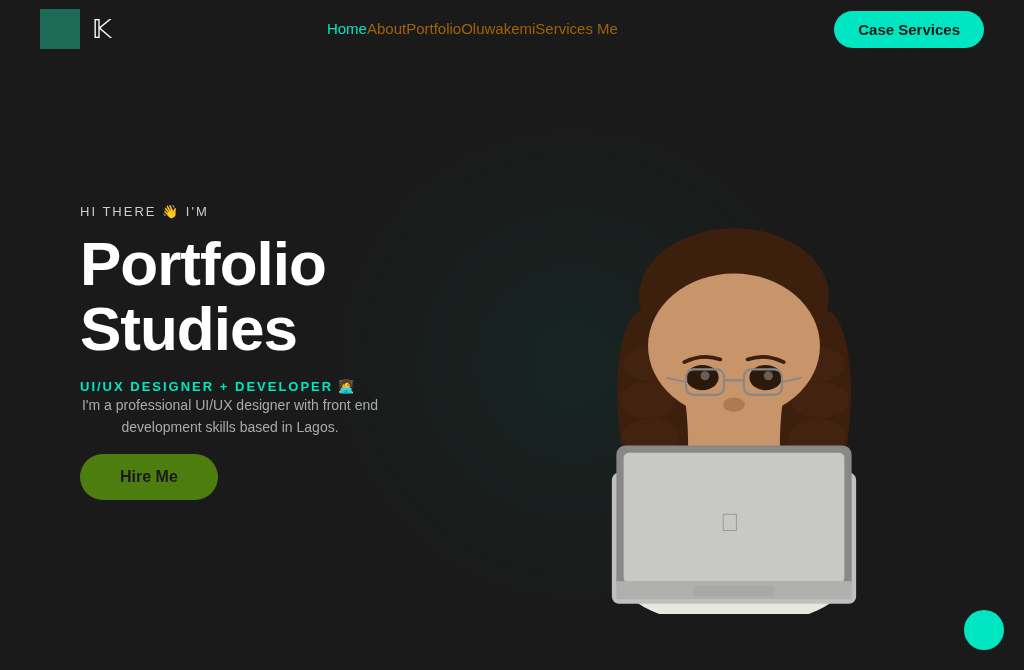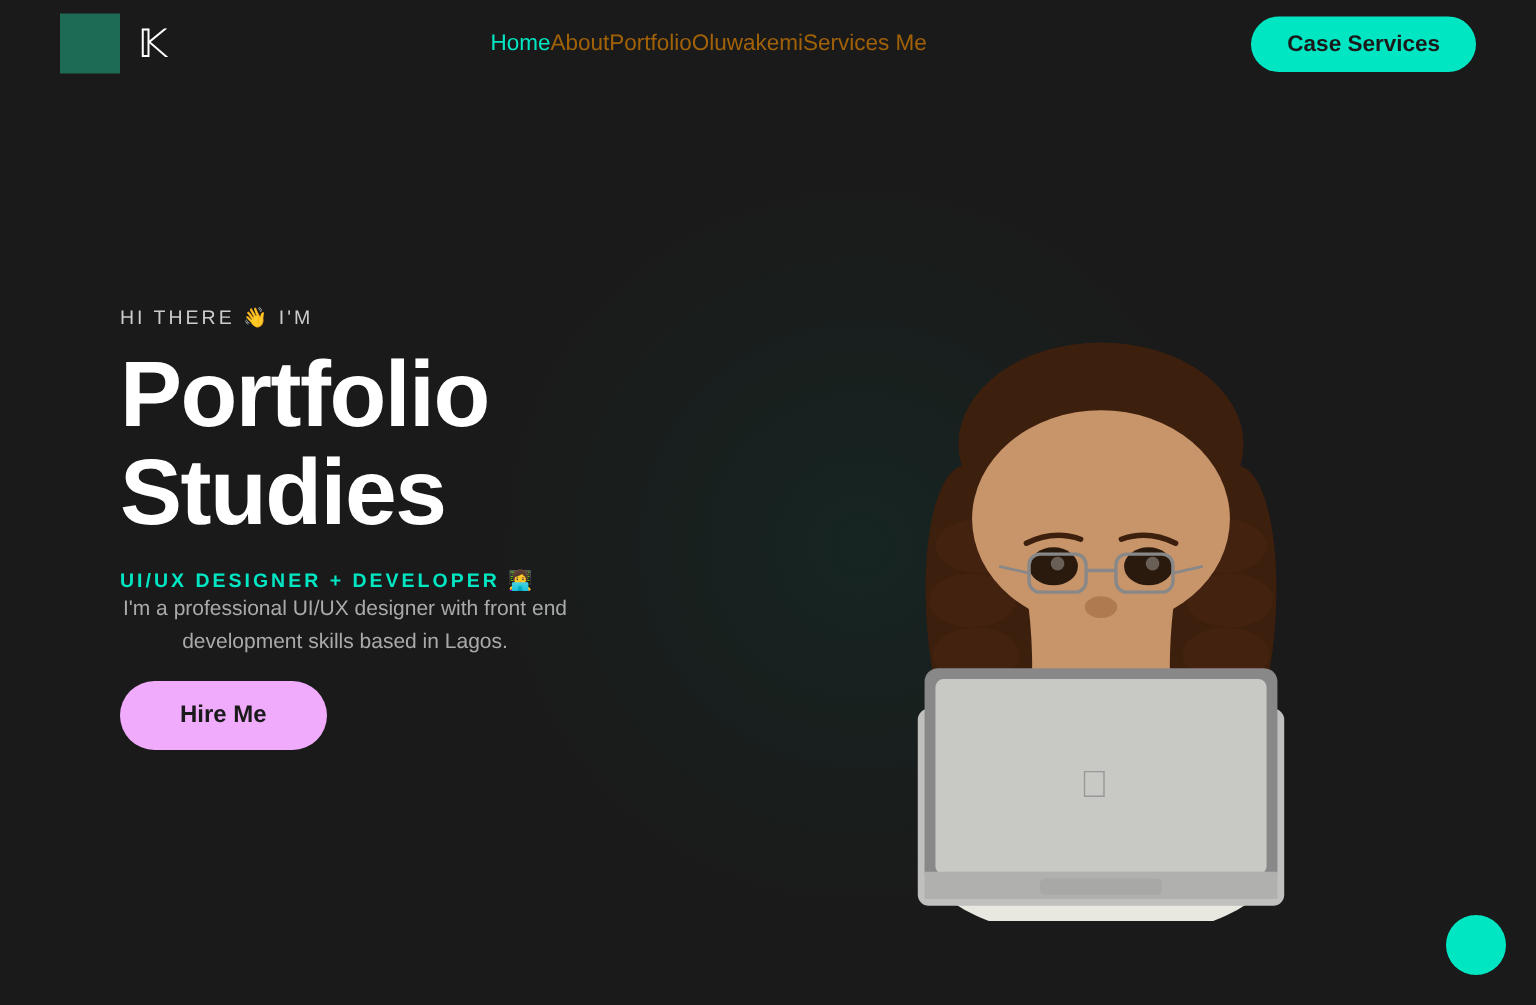--- a/index.html
+++ b/index.html
@@ -127,21 +127,21 @@
     .hero-description {
       font-size: 14px;
       color: #aaaaaa;
       line-height: 1.6;
       margin-bottom: 16px;
       max-width: 300px;
       text-align: center;
     }
 
     .hire-me-btn {
-      background-color: #f0abfc;
+      background-color: #4d7c0f;
       color: #1a1a1a;
       border: none;
       border-radius: 30px;
       padding: 14px 40px;
       font-size: 16px;
       font-weight: 700;
       cursor: pointer;
     }
 
     

